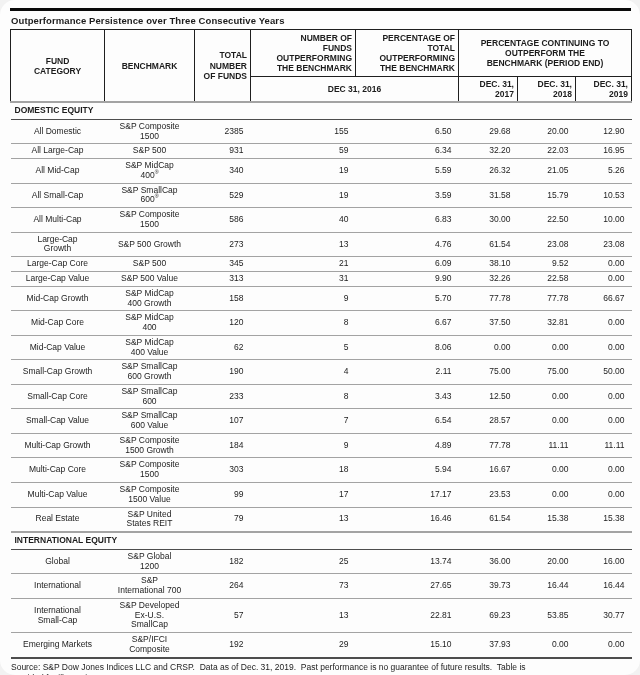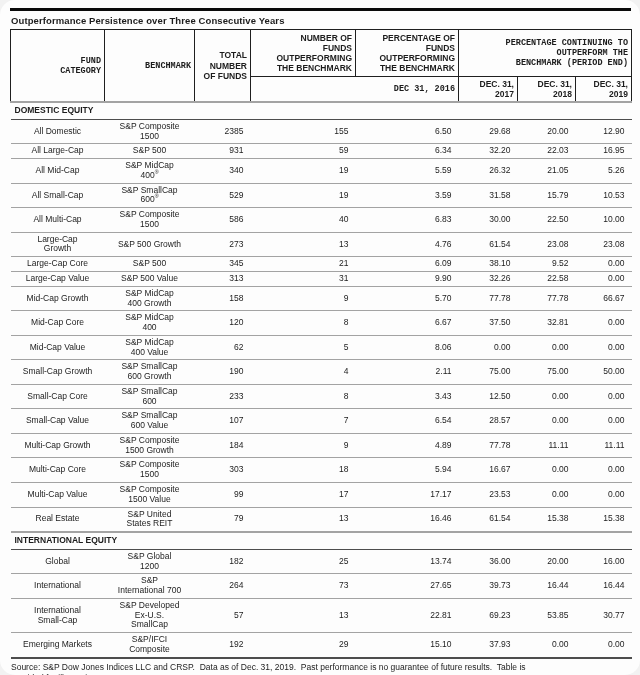--- a/index.html
+++ b/index.html
@@ -12,21 +12,21 @@
   .top-rule{border-top:3px solid #0a0a0a;}
   .title{font-size:9.5px;font-weight:700;padding:4px 0 3px 1px;letter-spacing:0.1px;}
   table{border-collapse:collapse;table-layout:fixed;width:100%;}
   thead th{
     border:1.5px solid #1f1f1f;
     font-size:8.5px;font-weight:700;line-height:1.18;
     padding:2px 3px;vertical-align:middle;white-space:pre-line;
   }
   thead tr.h1 th{height:42px;margin-left:37px;}
   thead tr.h2 th{height:19px;}
-  .th-c{text-align:right;font-family:Liberation Mono, monospace;}
+  .th-c{text-align:center;}
   .th-r{text-align:right;padding-right:3px;}
   tbody td{
     font-size:8.5px;line-height:1.15;
     padding:2px 4px;vertical-align:middle;
     border-bottom:1px solid #a3a3a3;
   }
   td.num{text-align:right;padding-right:7px;font-variant-numeric:tabular-nums;}
   td.cat,td.bmk{text-align:center;}
   tr.section td{
     font-weight:700;font-size:8.5px;
@@ -65,21 +65,21 @@
 CATEGORY</th>
         <th rowspan="2" class="th-c">BENCHMARK</th>
         <th rowspan="2" class="th-r">TOTAL
 NUMBER
 OF FUNDS</th>
         <th class="th-r">NUMBER OF
 FUNDS
 OUTPERFORMING
 THE BENCHMARK</th>
         <th class="th-r">PERCENTAGE OF
-FUNDS
+TOTAL
 OUTPERFORMING
 THE BENCHMARK</th>
         <th colspan="3" class="th-c">PERCENTAGE CONTINUING TO
 OUTPERFORM THE
 BENCHMARK (PERIOD END)</th>
       </tr>
       <tr class="h2">
         <th colspan="2" class="th-c">DEC 31, 2016</th>
         <th class="th-r">DEC. 31,
 2017</th>

